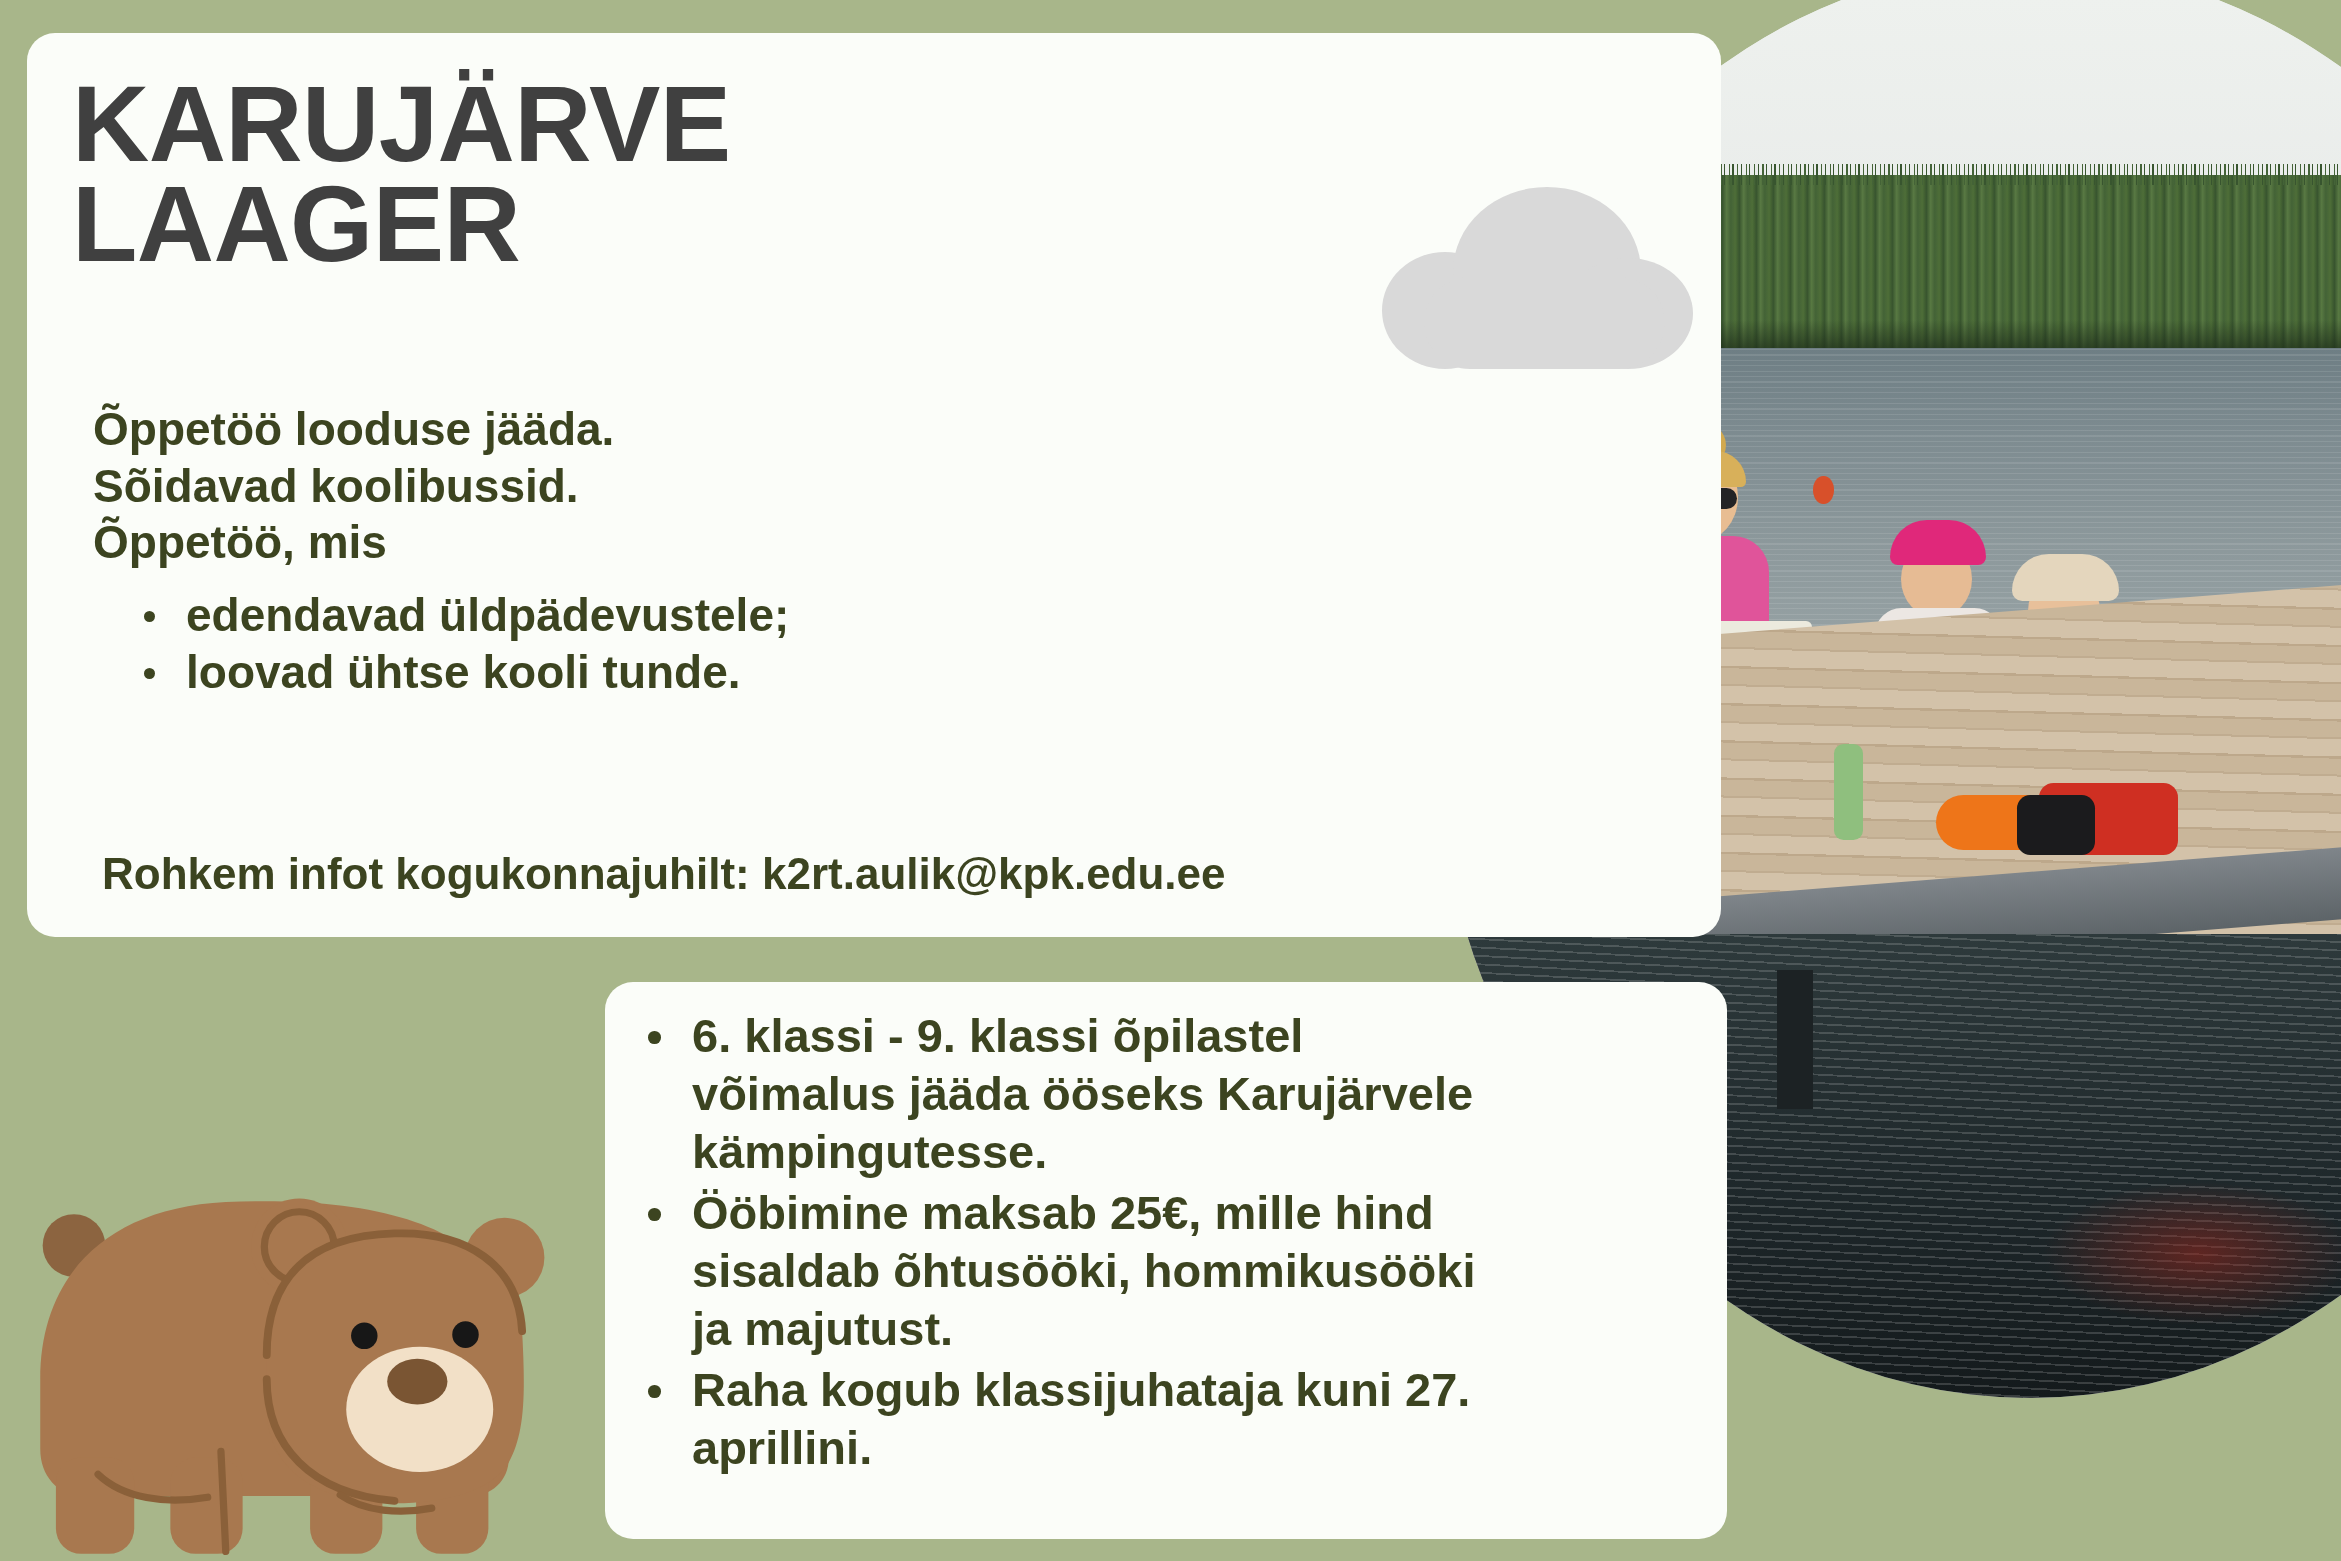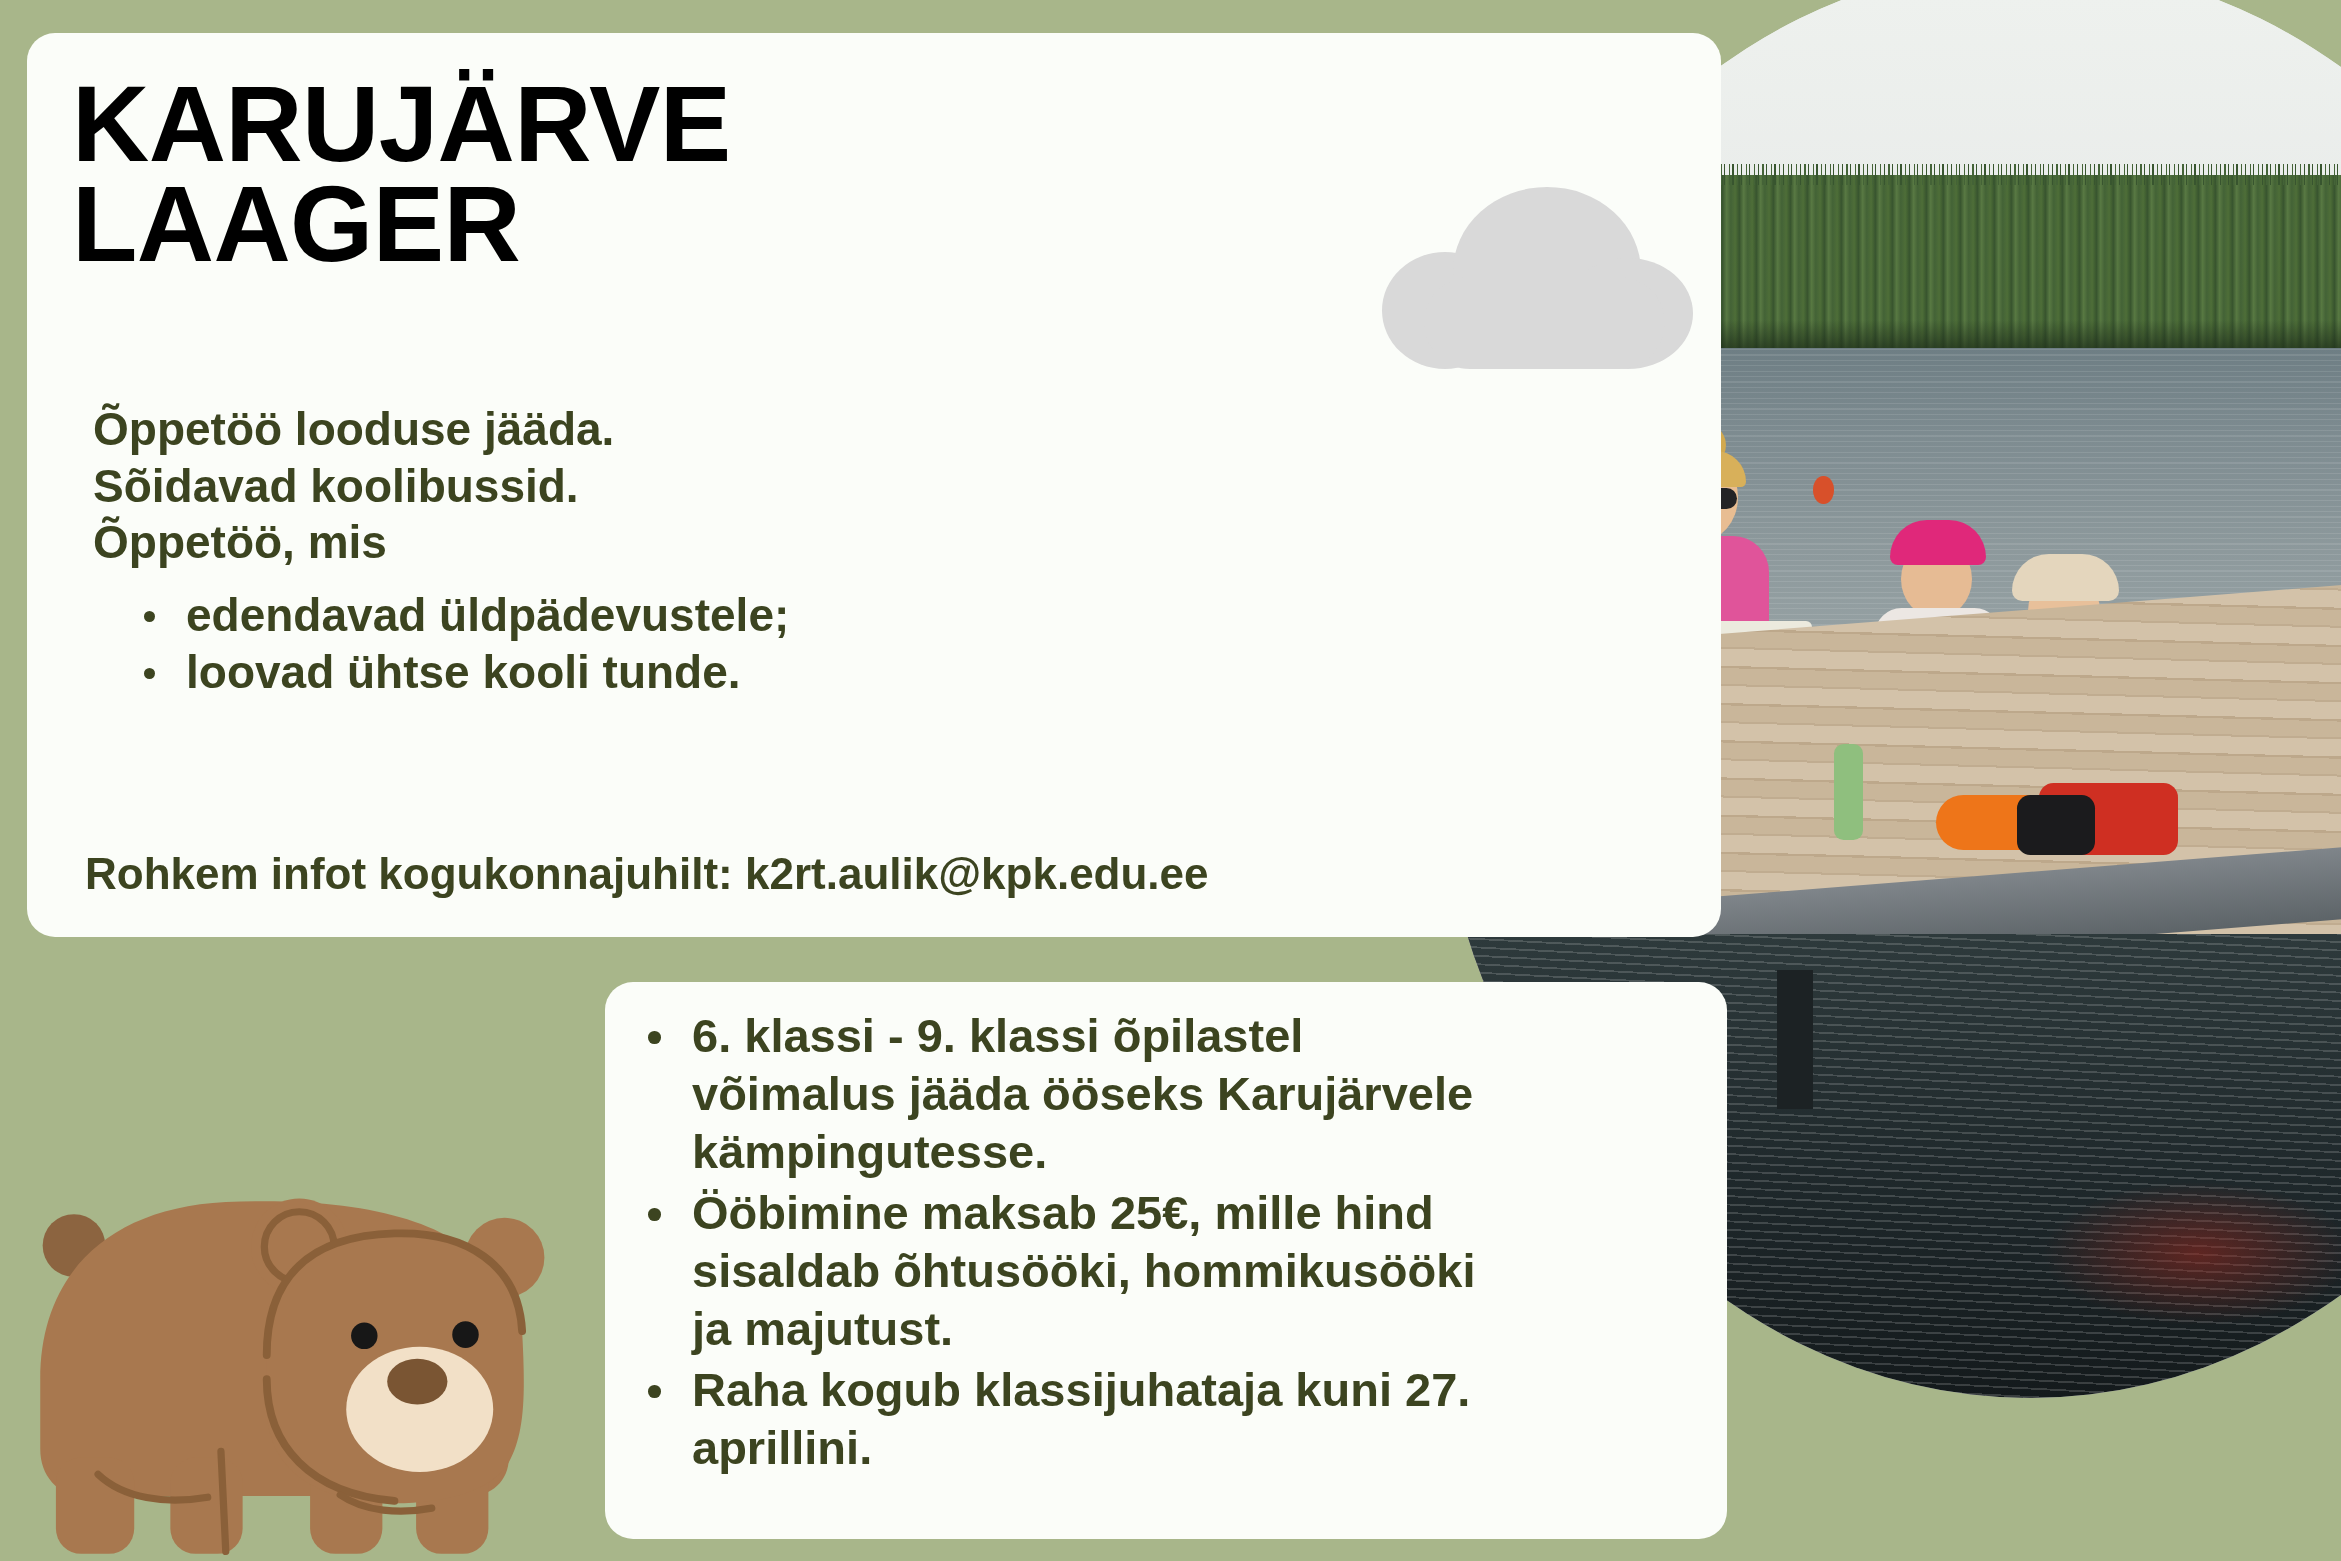--- a/index.html
+++ b/index.html
@@ -116,21 +116,21 @@
   }
   #card-bottom {
     left: 605px; top: 982px; width: 1122px; height: 557px;
     border-radius: 28px;
   }
 
   
   #title {
     position: absolute; left: 72px; top: 75px;
     width: 904px;
-    color: #000000;
+    color: #404040;
     font-size: 107px;
     line-height: 0.93;
     font-weight: 700;
     letter-spacing: -0.6px;
     text-transform: uppercase;
   }
   #date {
     position: absolute; left: 648px; top: 246px;
     color: #3c4420;
     font-size: 51px;
@@ -152,21 +152,21 @@
     list-style: none;
   }
   #top-list li { position: relative; padding-left: 53px; }
   #top-list li::before {
     content: "";
     position: absolute; left: 11px; top: 24px;
     width: 11.4px; height: 11.4px; border-radius: 50%;
     background: #3c4420;
   }
   #contact {
-    position: absolute; left: 85px; top: 849px;
+    position: absolute; left: 102px; top: 849px;
     color: #3c4420;
     font-size: 44px;
     font-weight: 700;
     white-space: nowrap;
   }
   #bottom-list {
     position: absolute; left: 635px; top: 1007px;
     width: 855px;
     color: #3c4420;
     font-size: 47px;

